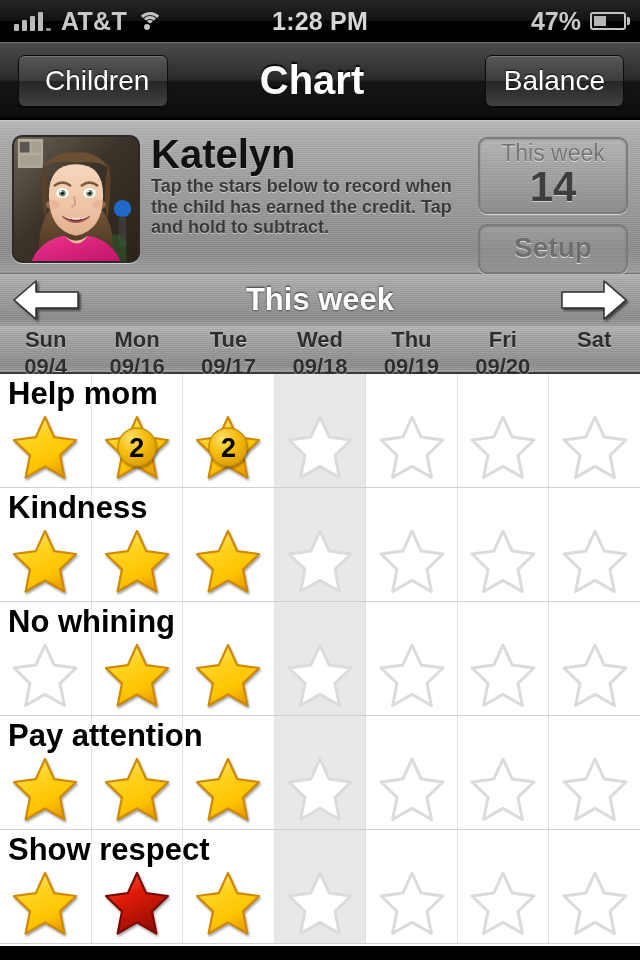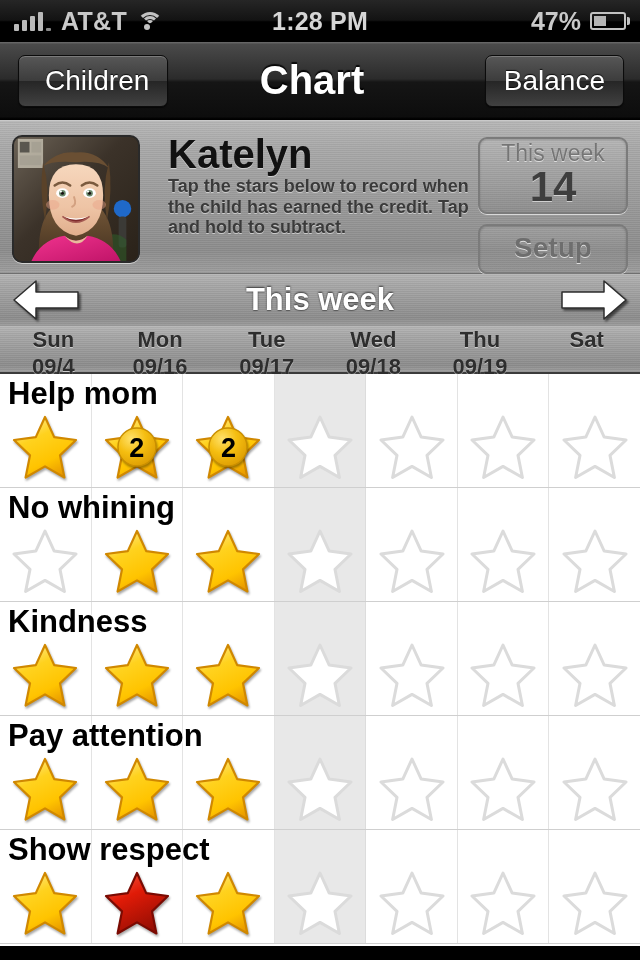--- a/index.html
+++ b/index.html
@@ -116,21 +116,21 @@
     border-top:1px solid #c9c9c9;
   }
   .avatar{
     width:128px; height:128px; flex:0 0 128px; border-radius:10px;
     border:2px solid #2a2a2a; overflow:hidden; position:relative;
     box-shadow:0 1px 0 rgba(255,255,255,.55);
     background:#2b2318;
   }
   .avatar svg{ display:block; width:100%; height:100%; }
 
-  .pinfo{ flex:1 1 auto; padding-left:28px; min-width:0; }
+  .pinfo{ flex:1 1 auto; padding-left:11px; min-width:0; }
   .pname{
     font-size:40px; font-weight:bold; color:#111; line-height:.98;
     text-shadow:0 1px 0 rgba(255,255,255,.5);
     margin-bottom:2px;
   }
   .pdesc{
     font-size:18px; font-weight:bold; color:#3a3a3a; line-height:1.14;
     text-shadow:0 1px 0 rgba(255,255,255,.5);
   }
 
@@ -365,20 +365,24 @@
     </div>
     <div class="daycell">
       <div class="dname">Wed</div>
       <div class="ddate">09/18</div>
     </div>
     <div class="daycell">
       <div class="dname">Thu</div>
       <div class="ddate">09/19</div>
     </div>
     <div class="daycell">
+      <div class="dname">Fri</div>
+      <div class="ddate">09/20</div>
+    </div>
+    <div class="daycell">
       <div class="dname">Sat</div>
     </div>
   </div>
 
 <div class="chart" id="chart">
     <div class="crow">
       <div class="cells">
         <div class="cell">
           <span class="star filled" style="position: relative;">
             <svg viewBox="0 0 66 66">
@@ -435,20 +439,74 @@
               <polygon points="33,3 42.2,23.1 64,26 48,41.4 52.4,63.5 33,52.4 13.6,63.5 18,41.4 2,26 23.8,23.1" fill="#FFFFFF" stroke="#DBDBDB" stroke-width="3" stroke-linejoin="round"></polygon>
             </svg>
           </span>
         </div>
       </div>
       <div class="rowlabel">Help mom</div>
     </div>
     <div class="crow">
       <div class="cells">
         <div class="cell">
+          <span class="star filled" style="position: relative;">
+            <svg viewBox="0 0 66 66">
+              <polygon points="33,3 42.2,23.1 64,26 48,41.4 52.4,63.5 33,52.4 13.6,63.5 18,41.4 2,26 23.8,23.1" fill="url(#goldGrad)" stroke="#D08800" stroke-width="2.2" stroke-linejoin="round"></polygon>
+            </svg>
+          </span>
+        </div>
+        <div class="cell">
+          <span class="star filled" style="position: relative;">
+            <svg viewBox="0 0 66 66">
+              <polygon points="33,3 42.2,23.1 64,26 48,41.4 52.4,63.5 33,52.4 13.6,63.5 18,41.4 2,26 23.8,23.1" fill="url(#goldGrad)" stroke="#D08800" stroke-width="2.2" stroke-linejoin="round"></polygon>
+            </svg>
+          </span>
+        </div>
+        <div class="cell">
+          <span class="star filled" style="position: relative;">
+            <svg viewBox="0 0 66 66">
+              <polygon points="33,3 42.2,23.1 64,26 48,41.4 52.4,63.5 33,52.4 13.6,63.5 18,41.4 2,26 23.8,23.1" fill="url(#goldGrad)" stroke="#D08800" stroke-width="2.2" stroke-linejoin="round"></polygon>
+            </svg>
+          </span>
+        </div>
+        <div class="cell today">
+          <span class="star empty" style="position: relative;">
+            <svg viewBox="0 0 66 66">
+              <polygon points="33,3 42.2,23.1 64,26 48,41.4 52.4,63.5 33,52.4 13.6,63.5 18,41.4 2,26 23.8,23.1" fill="#FFFFFF" stroke="#DBDBDB" stroke-width="3" stroke-linejoin="round"></polygon>
+            </svg>
+          </span>
+        </div>
+        <div class="cell">
+          <span class="star empty" style="position: relative;">
+            <svg viewBox="0 0 66 66">
+              <polygon points="33,3 42.2,23.1 64,26 48,41.4 52.4,63.5 33,52.4 13.6,63.5 18,41.4 2,26 23.8,23.1" fill="#FFFFFF" stroke="#DBDBDB" stroke-width="3" stroke-linejoin="round"></polygon>
+            </svg>
+          </span>
+        </div>
+        <div class="cell">
+          <span class="star empty" style="position: relative;">
+            <svg viewBox="0 0 66 66">
+              <polygon points="33,3 42.2,23.1 64,26 48,41.4 52.4,63.5 33,52.4 13.6,63.5 18,41.4 2,26 23.8,23.1" fill="#FFFFFF" stroke="#DBDBDB" stroke-width="3" stroke-linejoin="round"></polygon>
+            </svg>
+          </span>
+        </div>
+        <div class="cell">
+          <span class="star empty" style="position: relative;">
+            <svg viewBox="0 0 66 66">
+              <polygon points="33,3 42.2,23.1 64,26 48,41.4 52.4,63.5 33,52.4 13.6,63.5 18,41.4 2,26 23.8,23.1" fill="#FFFFFF" stroke="#DBDBDB" stroke-width="3" stroke-linejoin="round"></polygon>
+            </svg>
+          </span>
+        </div>
+      </div>
+      <div class="rowlabel">Kindness</div>
+    </div>
+    <div class="crow">
+      <div class="cells">
+        <div class="cell">
           <span class="star empty" style="position: relative;">
             <svg viewBox="0 0 66 66">
               <polygon points="33,3 42.2,23.1 64,26 48,41.4 52.4,63.5 33,52.4 13.6,63.5 18,41.4 2,26 23.8,23.1" fill="#FFFFFF" stroke="#DBDBDB" stroke-width="3" stroke-linejoin="round"></polygon>
             </svg>
           </span>
         </div>
         <div class="cell">
           <span class="star filled" style="position: relative;">
             <svg viewBox="0 0 66 66">
               <polygon points="33,3 42.2,23.1 64,26 48,41.4 52.4,63.5 33,52.4 13.6,63.5 18,41.4 2,26 23.8,23.1" fill="url(#goldGrad)" stroke="#D08800" stroke-width="2.2" stroke-linejoin="round"></polygon>
@@ -485,74 +543,20 @@
         </div>
         <div class="cell">
           <span class="star empty" style="position: relative;">
             <svg viewBox="0 0 66 66">
               <polygon points="33,3 42.2,23.1 64,26 48,41.4 52.4,63.5 33,52.4 13.6,63.5 18,41.4 2,26 23.8,23.1" fill="#FFFFFF" stroke="#DBDBDB" stroke-width="3" stroke-linejoin="round"></polygon>
             </svg>
           </span>
         </div>
       </div>
       <div class="rowlabel">No whining</div>
-    </div>
-    <div class="crow">
-      <div class="cells">
-        <div class="cell">
-          <span class="star filled" style="position: relative;">
-            <svg viewBox="0 0 66 66">
-              <polygon points="33,3 42.2,23.1 64,26 48,41.4 52.4,63.5 33,52.4 13.6,63.5 18,41.4 2,26 23.8,23.1" fill="url(#goldGrad)" stroke="#D08800" stroke-width="2.2" stroke-linejoin="round"></polygon>
-            </svg>
-          </span>
-        </div>
-        <div class="cell">
-          <span class="star filled" style="position: relative;">
-            <svg viewBox="0 0 66 66">
-              <polygon points="33,3 42.2,23.1 64,26 48,41.4 52.4,63.5 33,52.4 13.6,63.5 18,41.4 2,26 23.8,23.1" fill="url(#goldGrad)" stroke="#D08800" stroke-width="2.2" stroke-linejoin="round"></polygon>
-            </svg>
-          </span>
-        </div>
-        <div class="cell">
-          <span class="star filled" style="position: relative;">
-            <svg viewBox="0 0 66 66">
-              <polygon points="33,3 42.2,23.1 64,26 48,41.4 52.4,63.5 33,52.4 13.6,63.5 18,41.4 2,26 23.8,23.1" fill="url(#goldGrad)" stroke="#D08800" stroke-width="2.2" stroke-linejoin="round"></polygon>
-            </svg>
-          </span>
-        </div>
-        <div class="cell today">
-          <span class="star empty" style="position: relative;">
-            <svg viewBox="0 0 66 66">
-              <polygon points="33,3 42.2,23.1 64,26 48,41.4 52.4,63.5 33,52.4 13.6,63.5 18,41.4 2,26 23.8,23.1" fill="#FFFFFF" stroke="#DBDBDB" stroke-width="3" stroke-linejoin="round"></polygon>
-            </svg>
-          </span>
-        </div>
-        <div class="cell">
-          <span class="star empty" style="position: relative;">
-            <svg viewBox="0 0 66 66">
-              <polygon points="33,3 42.2,23.1 64,26 48,41.4 52.4,63.5 33,52.4 13.6,63.5 18,41.4 2,26 23.8,23.1" fill="#FFFFFF" stroke="#DBDBDB" stroke-width="3" stroke-linejoin="round"></polygon>
-            </svg>
-          </span>
-        </div>
-        <div class="cell">
-          <span class="star empty" style="position: relative;">
-            <svg viewBox="0 0 66 66">
-              <polygon points="33,3 42.2,23.1 64,26 48,41.4 52.4,63.5 33,52.4 13.6,63.5 18,41.4 2,26 23.8,23.1" fill="#FFFFFF" stroke="#DBDBDB" stroke-width="3" stroke-linejoin="round"></polygon>
-            </svg>
-          </span>
-        </div>
-        <div class="cell">
-          <span class="star empty" style="position: relative;">
-            <svg viewBox="0 0 66 66">
-              <polygon points="33,3 42.2,23.1 64,26 48,41.4 52.4,63.5 33,52.4 13.6,63.5 18,41.4 2,26 23.8,23.1" fill="#FFFFFF" stroke="#DBDBDB" stroke-width="3" stroke-linejoin="round"></polygon>
-            </svg>
-          </span>
-        </div>
-      </div>
-      <div class="rowlabel">Kindness</div>
     </div>
     <div class="crow">
       <div class="cells">
         <div class="cell">
           <span class="star filled" style="position: relative;">
             <svg viewBox="0 0 66 66">
               <polygon points="33,3 42.2,23.1 64,26 48,41.4 52.4,63.5 33,52.4 13.6,63.5 18,41.4 2,26 23.8,23.1" fill="url(#goldGrad)" stroke="#D08800" stroke-width="2.2" stroke-linejoin="round"></polygon>
             </svg>
           </span>
         </div>

